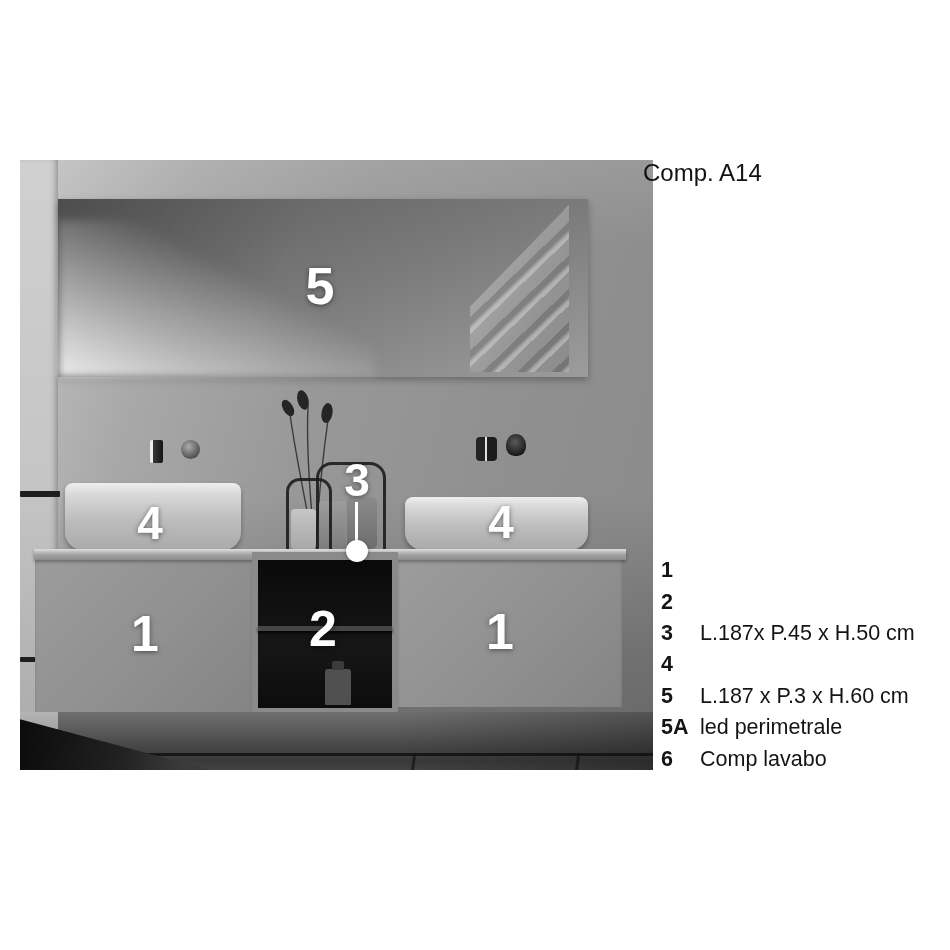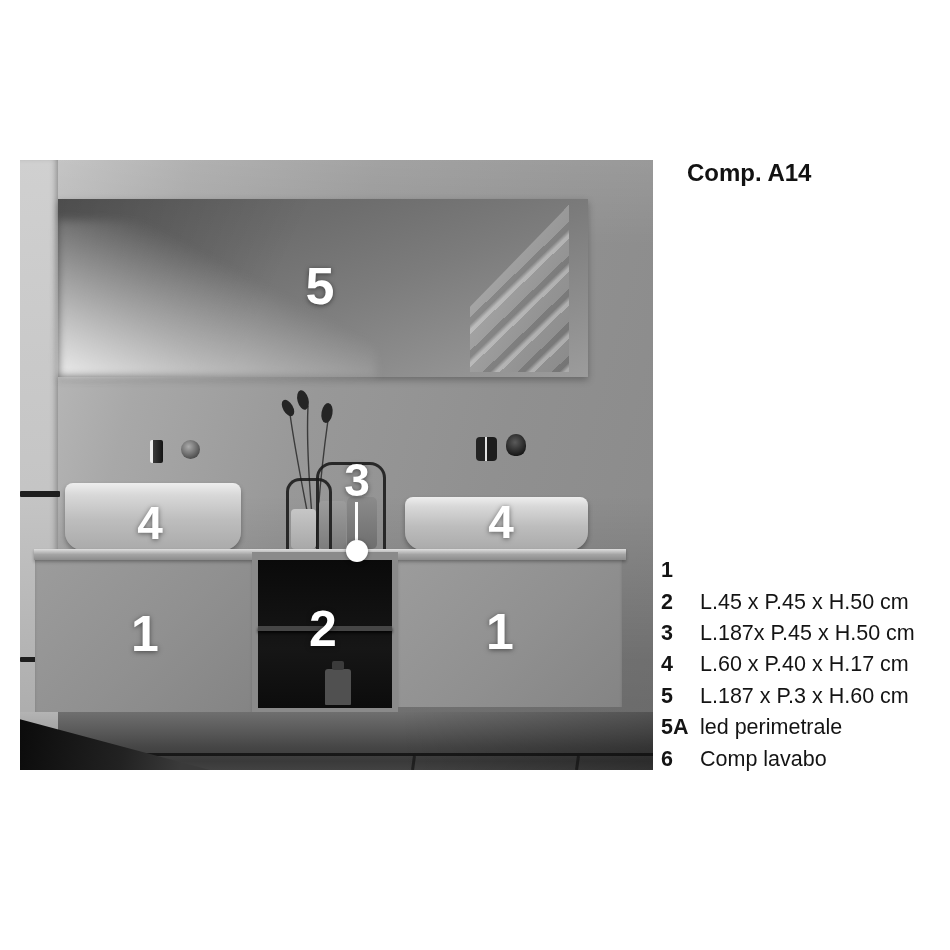--- a/index.html
+++ b/index.html
@@ -85,21 +85,21 @@
   .mk-3{left:337px;top:320px;font-size:46px;}
   .mk-4l{left:130px;top:363px;font-size:46px;}
   .mk-4r{left:481px;top:362px;font-size:46px;}
   .mk-1l{left:125px;top:474px;font-size:50px;}
   .mk-2{left:303px;top:469px;font-size:50px;}
   .mk-1r{left:480px;top:472px;font-size:50px;}
   .leader-line{position:absolute;left:335px;top:342px;width:3px;height:42px;background:#fff;}
   .leader-dot{position:absolute;left:326px;top:380px;width:22px;height:22px;border-radius:50%;background:#fff;
       box-shadow:0 1px 4px rgba(0,0,0,.4);}
   
-  .header{position:absolute;left:687px;top:157px;font-size:24px;font-weight:700;color:#121212;line-height:31px;}
+  .header{position:absolute;left:643px;top:157px;font-size:24px;font-weight:400;color:#121212;line-height:31px;}
   .legend{position:absolute;left:661px;top:555px;}
   .legend-row{display:flex;align-items:center;height:31.4px;font-size:21.5px;color:#141414;}
   .legend-key{width:39px;font-weight:700;flex:none;}
   .legend-label{font-weight:400;white-space:nowrap;}
 </style>
 </head>
 <body>
 
 <div class="canvas">
 
@@ -170,29 +170,27 @@
   <div class="header">
     <div>Comp. A14</div>
   </div>
 
   <div class="legend">
     <div class="legend-row">
       <span class="legend-key">1</span>
     </div>
     <div class="legend-row">
       <span class="legend-key">2</span>
-      <span class="legend-label">L.45 x P.45 x H.50 cm</span>
     </div>
     <div class="legend-row">
       <span class="legend-key">3</span>
       <span class="legend-label">L.187x P.45 x H.50 cm</span>
     </div>
     <div class="legend-row">
       <span class="legend-key">4</span>
-      <span class="legend-label">L.60 x P.40 x H.17 cm</span>
     </div>
     <div class="legend-row">
       <span class="legend-key">5</span>
       <span class="legend-label">L.187 x P.3 x H.60 cm</span>
     </div>
     <div class="legend-row">
       <span class="legend-key">5A</span>
       <span class="legend-label">led perimetrale</span>
     </div>
     <div class="legend-row">

